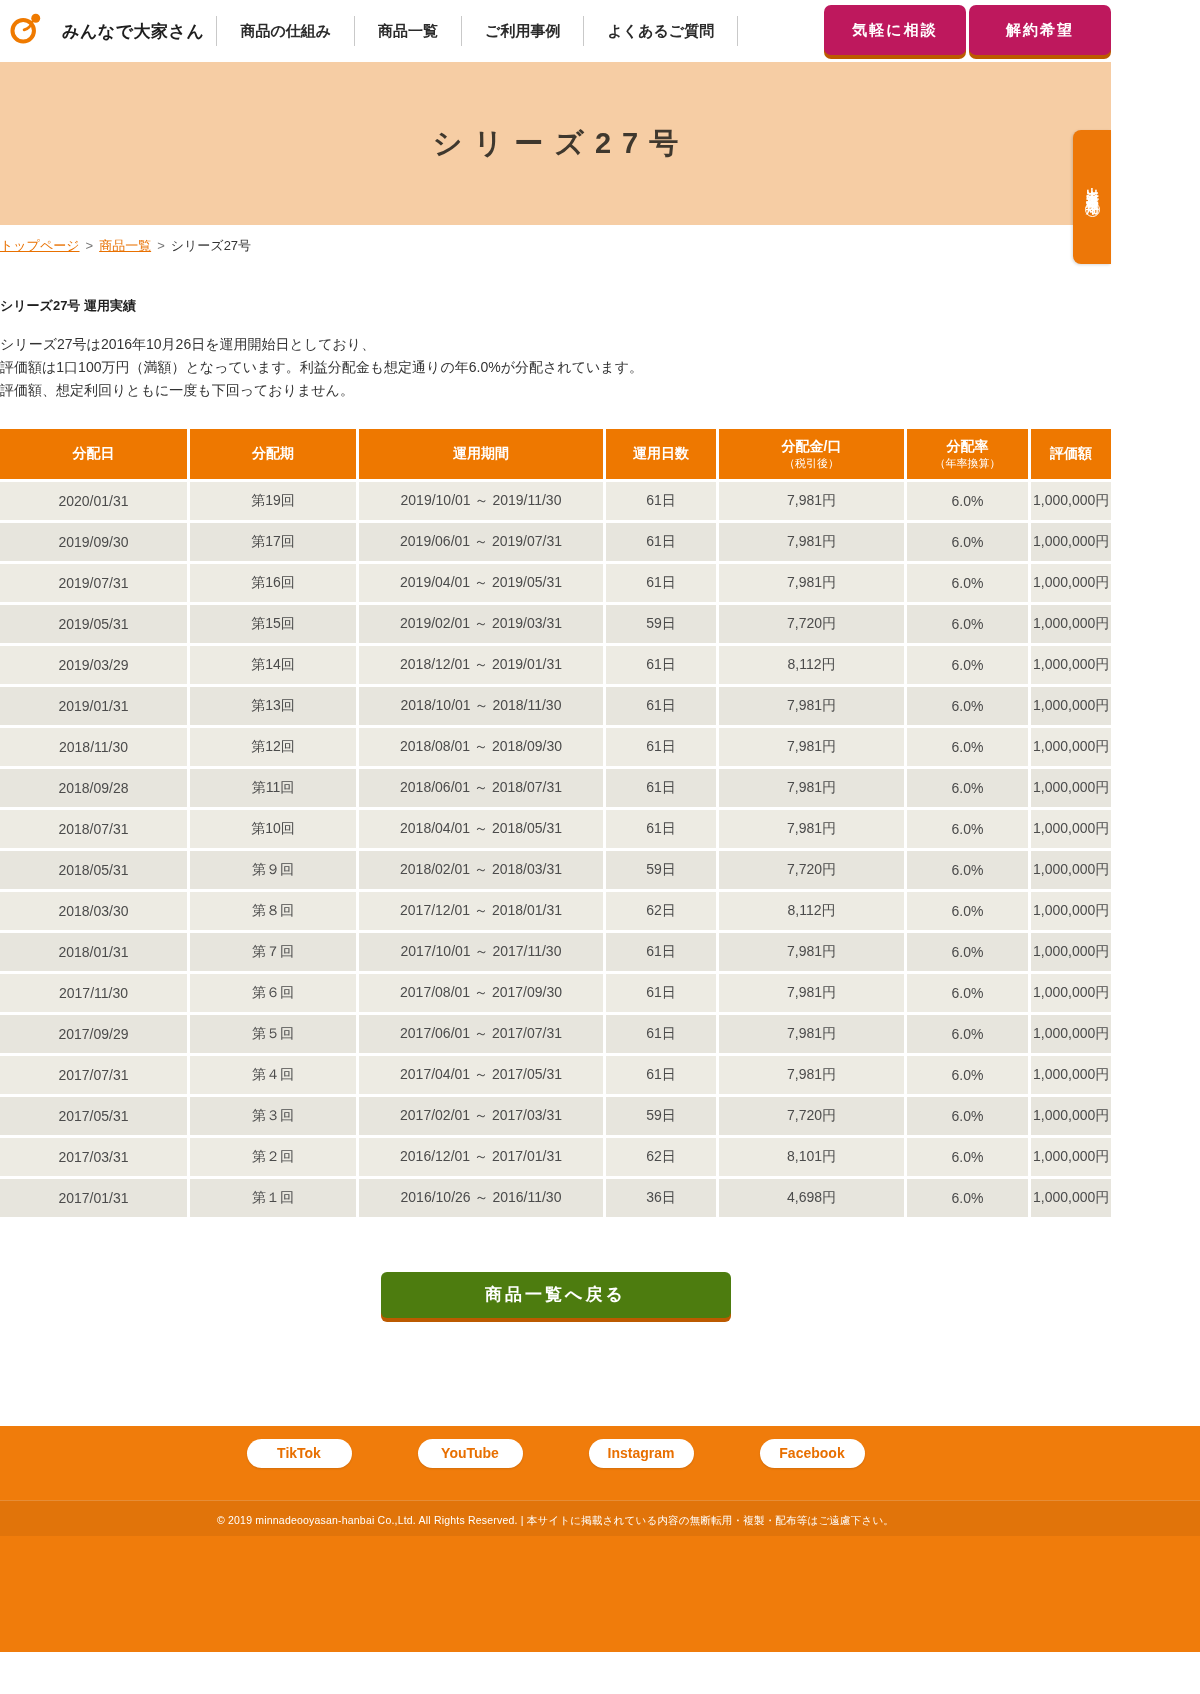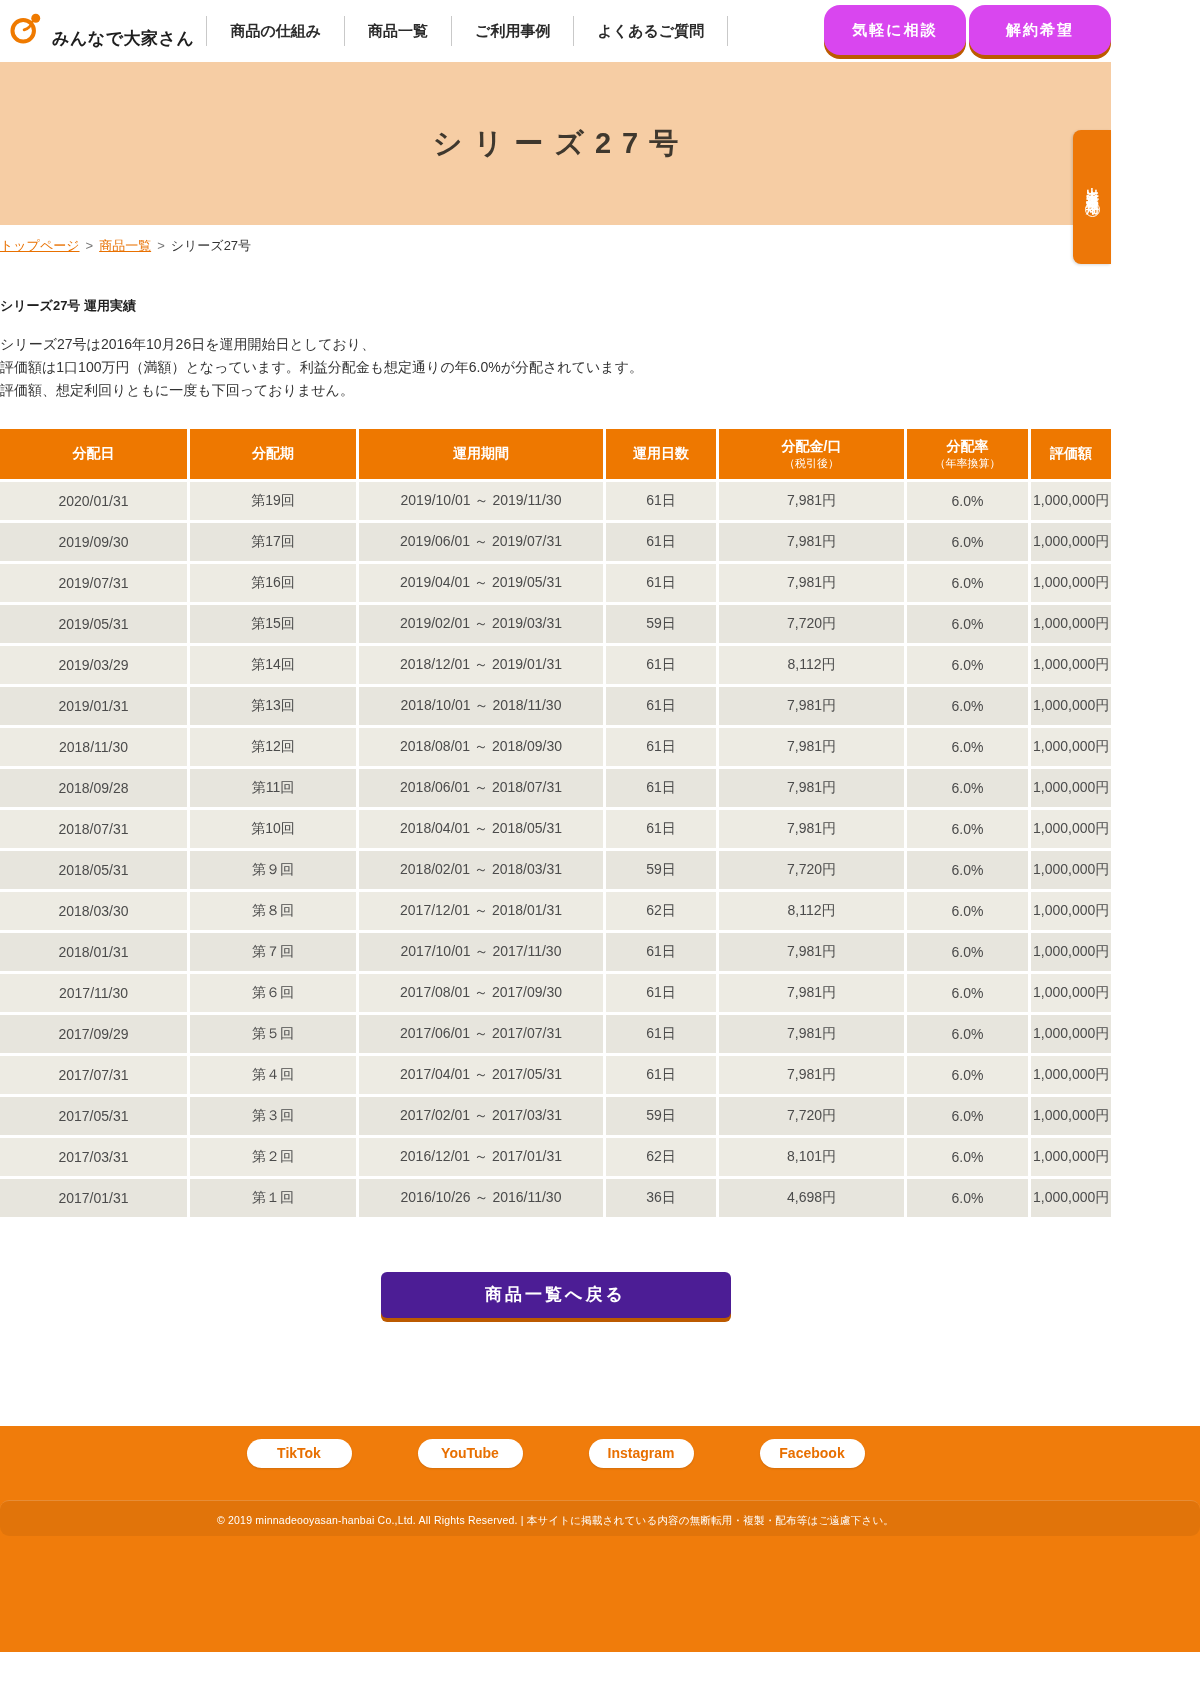--- a/index.html
+++ b/index.html
@@ -10,35 +10,35 @@
     color:#333;
   }
   .page { position:relative; width:1200px; min-height:1694px; background:#fff; }
 
   
   .topbar{
     width:1200px; height:62px;
     display:flex; align-items:center;
     background:#fff;
   }
-  .logo{ display:flex; align-items:flex-end; gap:10px; padding:0 12px 0 8px; cursor:pointer; }
+  .logo{ display:flex; align-items:center; gap:20px; padding:0 12px 0 8px; cursor:pointer; }
   .logo-text{ font-size:17px; font-weight:bold; color:#1e1e1e; letter-spacing:.5px; white-space:nowrap; }
   .nav{ display:flex; align-items:center; height:62px; }
   .nav-item{
     display:flex; align-items:center; height:30px;
     padding:0 23px; border-left:1px solid #c9c9c9;
     font-size:15px; font-weight:bold; color:#2b2b2b;
     text-decoration:none; cursor:pointer; white-space:nowrap;
   }
   .nav-item:last-child{ border-right:1px solid #c9c9c9; }
   .cta-group{ margin-left:auto; margin-right:89px; display:flex; gap:3px; }
   .cta{
     width:142px; height:50px; margin-top:-2px;
-    background:#d946ef; color:#fff;
-    border:none; border-radius:16px;
+    background:#be185d; color:#fff;
+    border:none; border-radius:7px;
     box-shadow:0 4px 0 #bc5a00;
     font-size:15px; font-weight:bold; letter-spacing:2px;
     font-family:inherit; cursor:pointer;
   }
 
   
   .hero{
     width:1111px; height:163px;
     background:#f6cda4;
     display:flex; align-items:center; justify-content:center;
@@ -98,21 +98,21 @@
     font-size:14px; color:#4b4b4b; text-align:center; vertical-align:middle;
     height:17px; padding:10px 2px; white-space:nowrap; overflow:hidden;
   }
   table.results tbody tr:nth-child(odd)  td{ background:#edebe3; }
   table.results tbody tr:nth-child(even) td{ background:#e7e5dd; }
 
   
   .back-btn{
     display:block; margin:52px auto 0;
     width:350px; height:46px;
-    background:#4c1d95; color:#fff;
+    background:#4d7c0f; color:#fff;
     border:none; border-radius:6px;
     box-shadow:0 4px 0 #bc5a00;
     font-size:17px; font-weight:bold; letter-spacing:3px;
     font-family:inherit; cursor:pointer;
   }
 
   
   footer{
     margin-top:108px; width:1200px; height:226px;
     background:#f07c0b;
@@ -128,21 +128,20 @@
     display:flex; align-items:center; justify-content:center;
     color:#e86f00; font-size:14px; font-weight:bold;
     text-decoration:none; cursor:pointer;
     box-shadow:0 1px 2px rgba(0,0,0,.12);
   }
   .copyright-bar{
     margin-top:32px; width:1200px;
     background:rgba(0,0,0,.06);
     border-top:1px solid rgba(255,255,255,.18);
     padding:9px 0 8px;
-    border-radius:9px;
   }
   .copyright-bar .inner{ width:1111px; text-align:center; }
   .copyright{ color:#fff; font-size:10.5px; letter-spacing:.2px; }
   .footer-fill{ flex:1; }
 </style>
 </head>
 <body>
 
 <div class="page">
 

